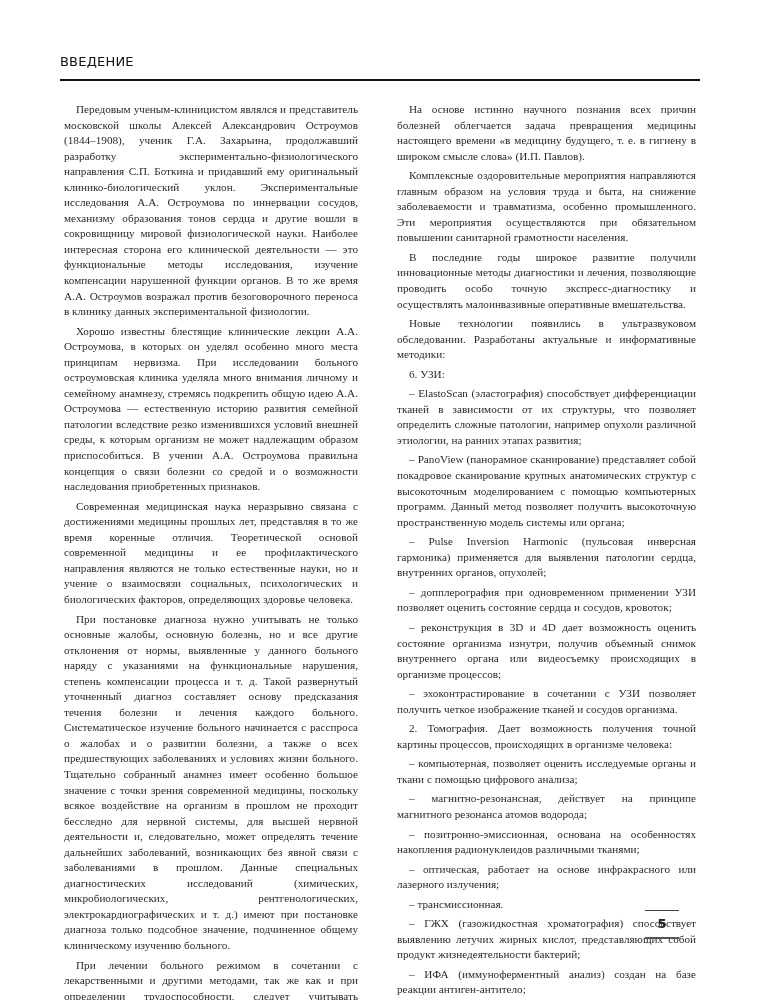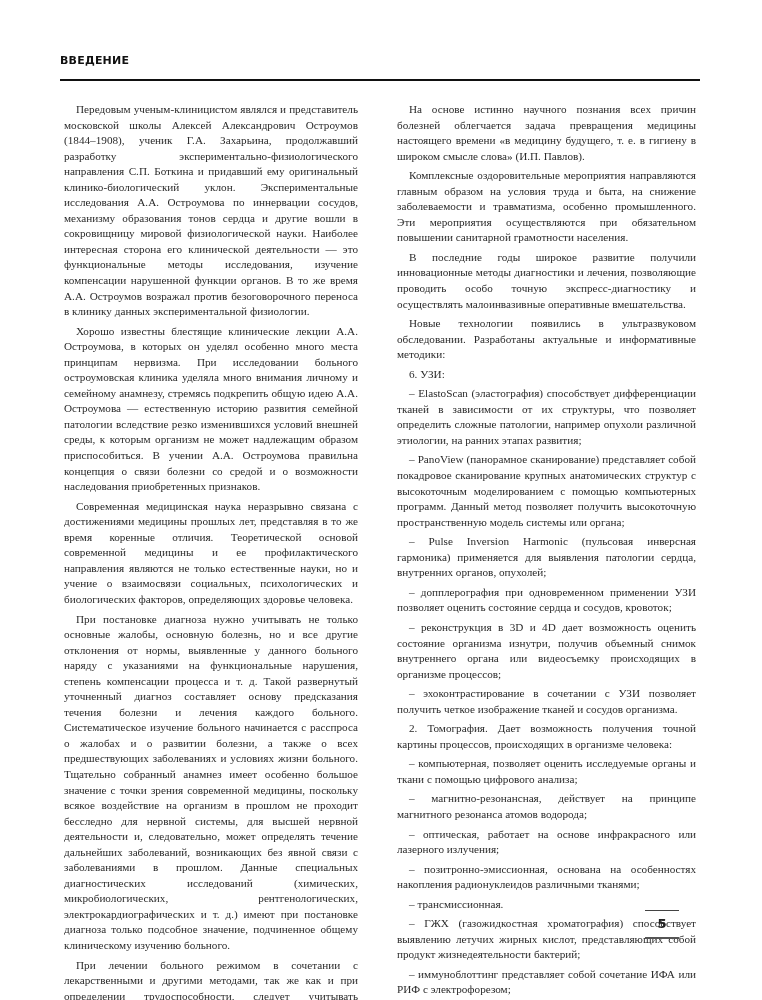--- a/index.html
+++ b/index.html
@@ -1,19 +1,19 @@
 <!DOCTYPE html>
 <html><head>
 <meta charset="utf-8">
 <style>
   html, body { margin: 0; padding: 0; background: #ffffff; }
   body { width: 762px; height: 1000px; position: relative; overflow: hidden; color: #2a2a2a; }
   .page-title {
     position: absolute; left: 60px; top: 54px;
-    font-family: "DejaVu Sans", sans-serif; font-weight: bold; font-size: 11px;
+    font-family: "DejaVu Sans", sans-serif; font-weight: normal; font-size: 13px;
     letter-spacing: 0.2px; color: #111; text-align: right;
   }
   .title-rule {
     position: absolute; left: 60px; top: 79px; width: 640px; height: 2px; background: #111;
   }
   .column {
     position: absolute; top: 98px; width: 302px;
     font-family: "Liberation Serif", serif; font-size: 11.2px; line-height: 15.55px;
     text-align: justify; hyphens: manual;
   }
@@ -55,25 +55,24 @@
     <p>6. УЗИ:</p>
     <p>– ElastoScan (эластография) способствует дифференциации тканей в зависимости от их структуры, что позволяет определить сложные патологии, например опухоли различной этиологии, на ранних этапах развития;</p>
     <p>– PanoView (панорамное сканирование) представляет собой покадровое сканирование крупных анатомических структур с высокоточным моделированием с помощью компьютерных программ. Данный метод позволяет получить высокоточную пространственную модель системы или органа;</p>
     <p>– Pulse Inversion Harmonic (пульсовая инверсная гармоника) применяется для выявления патологии сердца, внутренних органов, опухолей;</p>
     <p>– допплерография при одновременном применении УЗИ позволяет оценить состояние сердца и сосудов, кровоток;</p>
     <p>– реконструкция в 3D и 4D дает возможность оценить состояние организма изнутри, получив объемный снимок внутреннего органа или видеосъемку происходящих в организме процессов;</p>
     <p>– эхоконтрастирование в сочетании с УЗИ позволяет получить четкое изображение тканей и сосудов организма.</p>
     <p>2. Томография. Дает возможность получения точной картины процессов, происходящих в организме человека:</p>
     <p>– компьютерная, позволяет оценить исследуемые органы и ткани с помощью цифрового анализа;</p>
     <p>– магнитно-резонансная, действует на принципе магнитного резонанса атомов водорода;</p>
+    <p>– позитронно-эмиссионная, основана на особенностях накопления радионуклеидов различными тканями;</p>
     <p>– оптическая, работает на основе инфракрасного или лазерного излучения;</p>
-    <p>– позитронно-эмиссионная, основана на особенностях накопления радионуклеидов различными тканями;</p>
     <p>– трансмиссионная.</p>
     <p>– ГЖХ (газожидкостная хроматография) способствует выявлению летучих жирных кислот, представляющих собой продукт жизнедеятельности бактерий;</p>
-    <p>– иммуноблоттинг представляет собой сочетание ИФА или РИФ с электрофорезом;</p>
     <p>– ИФА (иммуноферментный анализ) создан на базе реакции антиген-антитело;</p>
     <p>– масс-спектрометрия представляет собой исследование патогенов на основе идентификации спектральным анализатором;</p>
   </div>
 
   <div class="page-number-box">
     <div class="pn-rule-top"></div>
     <div class="pn-text">5</div>
     <div class="pn-rule-bottom"></div>
   </div>
 </div>

